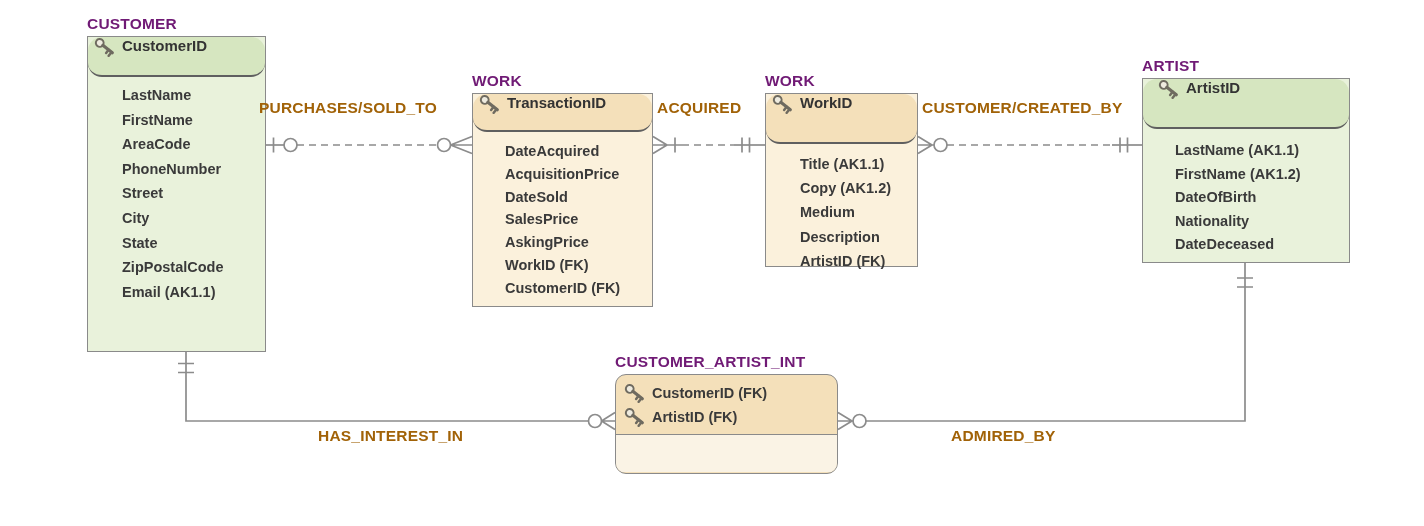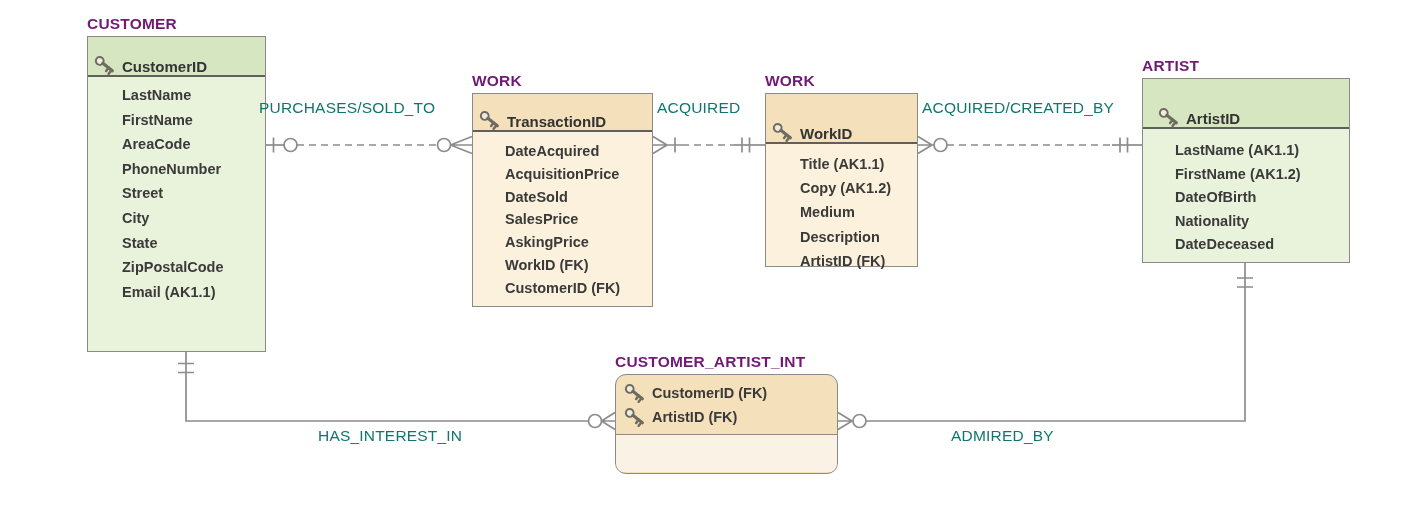--- a/index.html
+++ b/index.html
@@ -10,23 +10,23 @@
   .c-line  { stroke:var(--line,#8c8c8c); stroke-width:1.7; fill:none; }
   .c-dash  { stroke:var(--line,#8c8c8c); stroke-width:1.7; fill:none; stroke-dasharray:7 5; }
   .c-circ  { stroke:var(--line,#8c8c8c); stroke-width:1.7; fill:#ffffff; }
 
   .entity { position:absolute; z-index:2; }
   .etitle { height:22px; line-height:20px; font-weight:bold; font-size:15.5px;
             letter-spacing:0.2px; color:#701a75; white-space:nowrap; }
   .ebox   { border:1.5px solid var(--border,#8a8a8a); }
   .ebox.green { background:var(--green_body,#e9f2db); }
   .ebox.tan   { background:var(--tan_body,#fbf1dc); }
-  .ehead  { display:flex; align-items:flex-end; gap:5px; padding-left:5px;
+  .ehead  { display:flex; align-items:flex-start; gap:5px; padding-left:5px;
             border-bottom:2px solid var(--divider,#5f5f5f);
-            font-weight:bold; font-size:15px; color:#333; }
+            font-weight:bold; font-size:15px; color:#333;border-radius:14px; }
   .ehead.green-h { background:var(--green_header,#d6e6c0); }
   .ehead.tan-h   { background:var(--tan_header,#f4e0ba); }
   .key { width:24px; height:20px; flex:0 0 auto; }
   .ebody { font-weight:bold; font-size:14.5px; color:#3a3a3a; }
   .attr  { white-space:nowrap; }
 
   #e-customer .ebody { padding:6px 0 0 34px; }
   #e-customer .attr  { line-height:24.6px; }
   #e-trans .ebody    { padding:8px 0 0 32px; }
   #e-trans .attr     { line-height:22.8px; }
@@ -35,22 +35,22 @@
   #e-artist .ebody   { padding:10px 0 0 32px; }
   #e-artist .attr    { line-height:23.6px; }
 
   .ebox-int { width:223px; height:100px; border:1.5px solid var(--border,#8a8a8a);
               border-radius:11px; overflow:hidden; background:var(--tan_header,#f4e0ba); }
   .int-keys { height:60px; border-bottom:1.5px solid var(--border,#8a8a8a); padding:6px 0 0 7px; }
   .int-key-row { display:flex; align-items:center; gap:5px; height:24px;
                  font-weight:bold; font-size:14.5px; color:#3a3a3a; }
   .int-empty { height:37px; background:var(--tan_body_light,#faf3e5); }
 
-  .rlabel { position:absolute; z-index:2; font-weight:normal; font-size:15.5px;
-            letter-spacing:0.2px; color:#0f766e; white-space:nowrap; }
+  .rlabel { position:absolute; z-index:2; font-weight:bold; font-size:15.5px;
+            letter-spacing:0.2px; color:#a16207; white-space:nowrap; }
 </style>
 </head>
 <body>
 
 <div id="canvas">
 
   <svg id="connectors" width="1424" height="526" viewBox="0 0 1424 526">
     <defs>
       <g id="keyicon" stroke="#6f6b60" stroke-width="1.7" stroke-linecap="round">
         <g transform="rotate(38 5 5)">
@@ -199,17 +199,17 @@
             </svg>
           <span>ArtistID (FK)</span>
         </div>
       </div>
       <div class="int-empty"></div>
     </div>
   </div>
 
   <div class="rlabel" style="left:259px; top:99px;">PURCHASES/SOLD_TO</div>
   <div class="rlabel" style="left:657px; top:99px;">ACQUIRED</div>
-  <div class="rlabel" style="left:922px; top:99px;">ACQUIRED/CREATED_BY</div>
+  <div class="rlabel" style="left:922px; top:99px;">CUSTOMER/CREATED_BY</div>
   <div class="rlabel" style="left:318px; top:427px;">HAS_INTEREST_IN</div>
   <div class="rlabel" style="left:951px; top:427px;">ADMIRED_BY</div>
 
 </div>
 
 </body></html>

